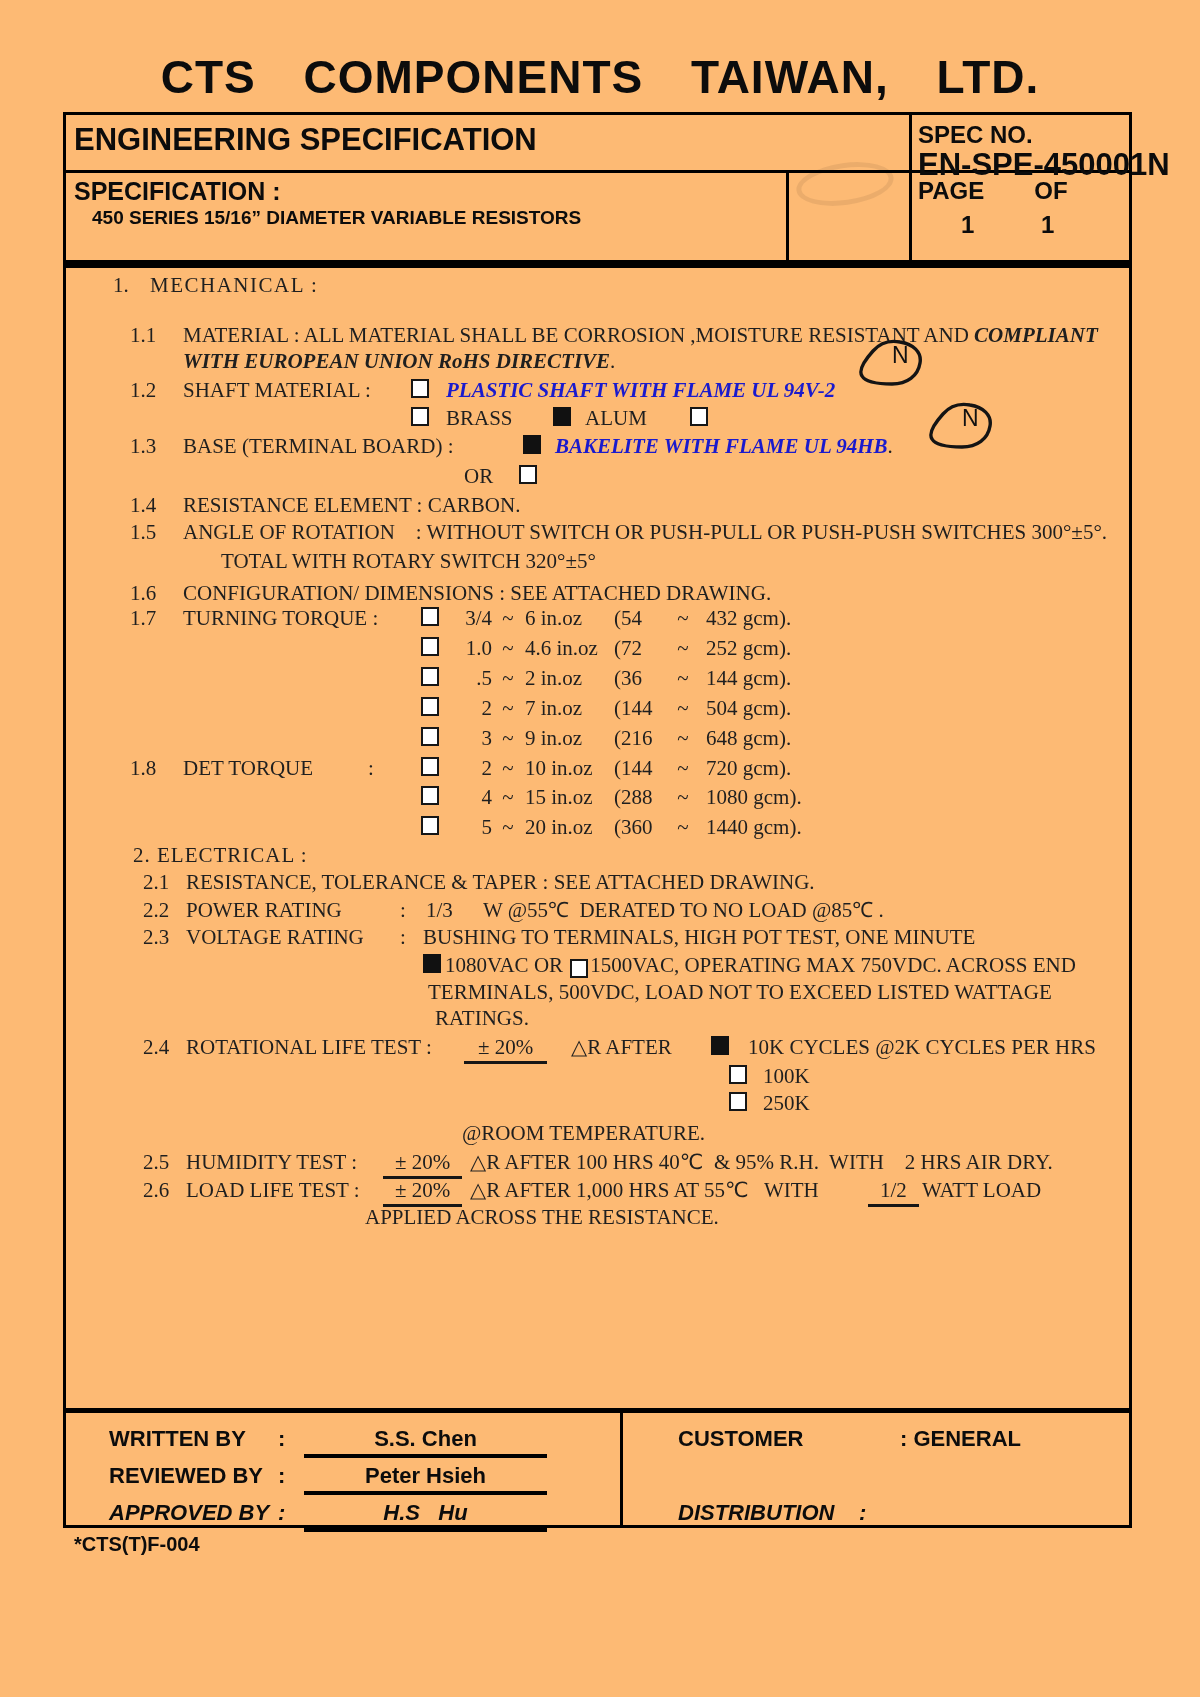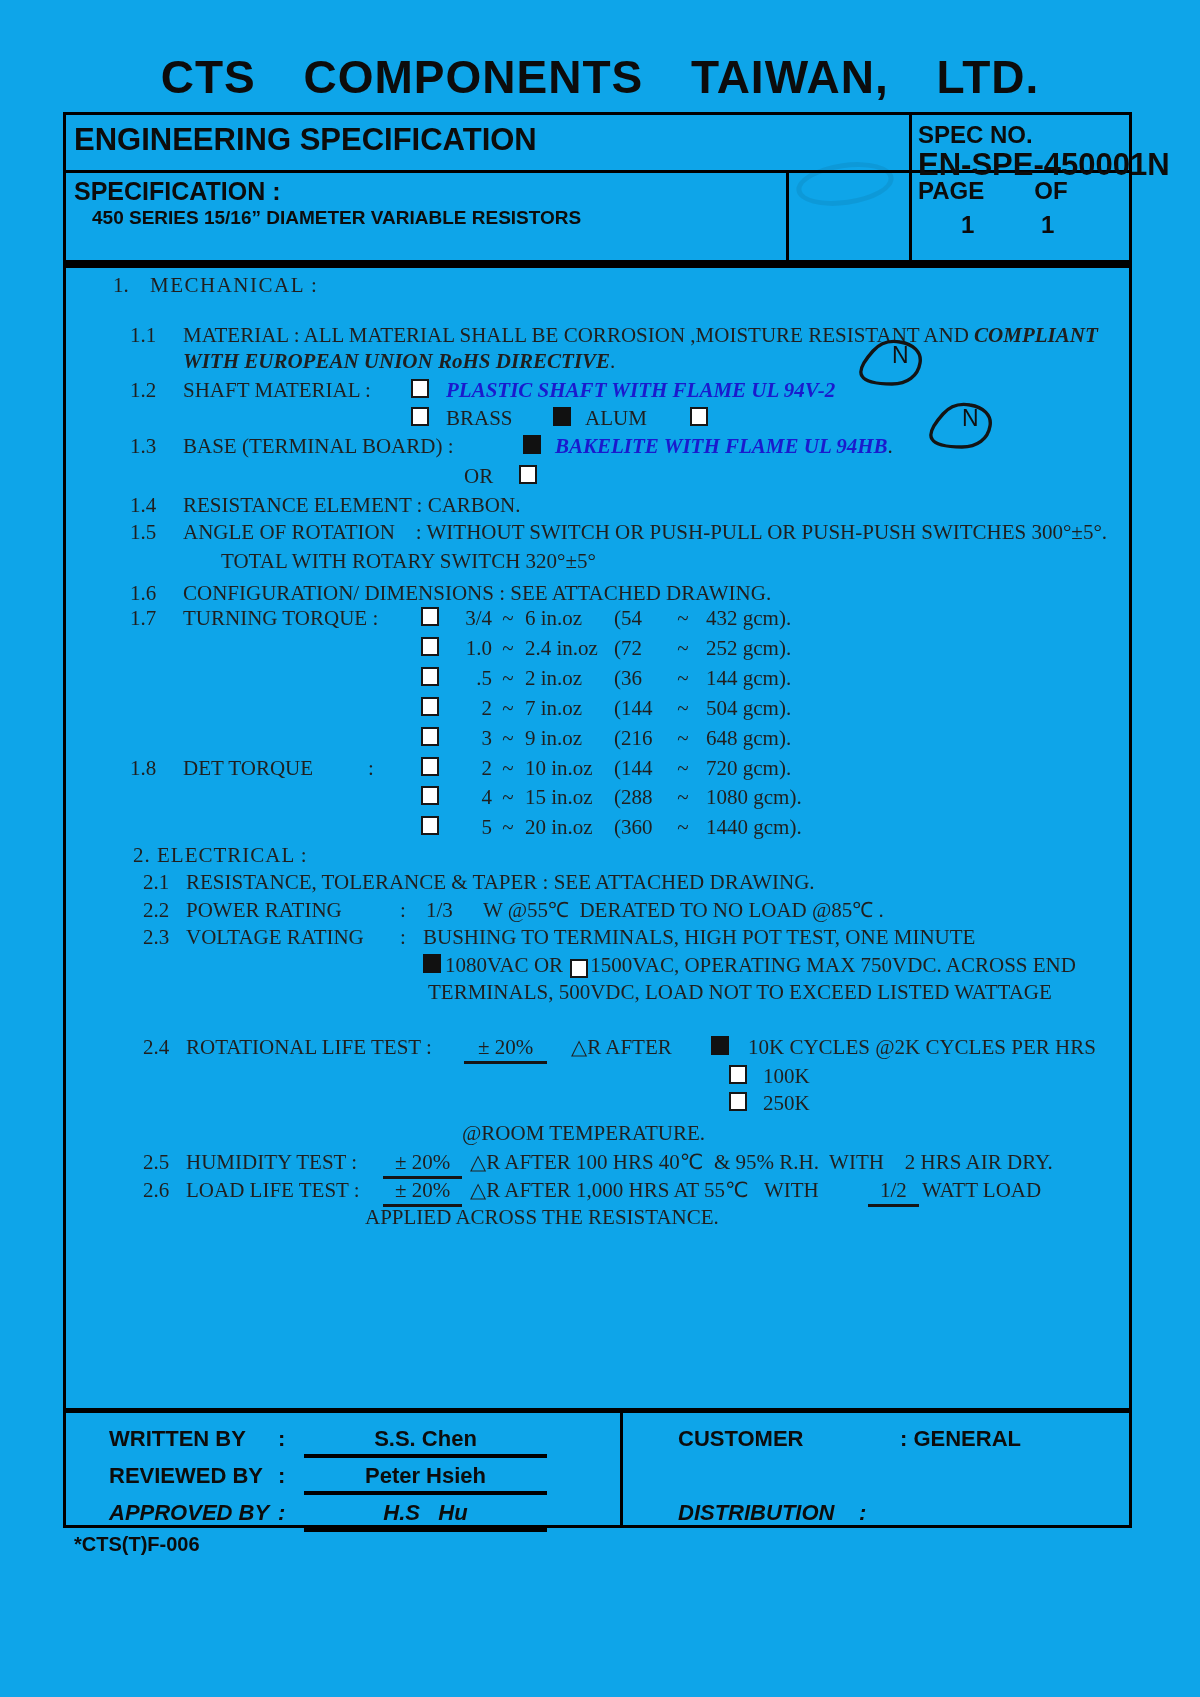--- a/index.html
+++ b/index.html
@@ -1,16 +1,16 @@
 <!DOCTYPE html>
 <html><head>
 <meta charset="utf-8">
 <style>
   html,body{margin:0;padding:0;background:#ffffff;}
-  .page{position:relative;width:1200px;height:1697px;background:#0ea5e9;overflow:hidden;
+  .page{position:relative;width:1200px;height:1697px;background:#fdba74;overflow:hidden;
         font-family:"Liberation Serif",serif;color:#1b1b1b;}
   .abs{position:absolute;white-space:pre;}
   .serif{font-family:"Liberation Serif",serif;font-size:21px;color:#1f1f1f;}
   .sansb{font-family:"Liberation Sans",sans-serif;font-weight:700;color:#0c0c0c;}
   .title{font-size:46px;letter-spacing:1px;word-spacing:34px;text-align:center;width:100%;}
   .box{position:absolute;box-sizing:border-box;}
   .hline{position:absolute;background:#000;height:3px;left:0;right:0;}
   .vline{position:absolute;background:#000;width:3px;}
   .bi{font-weight:700;font-style:italic;}
   .blue{color:#1a1acd;font-weight:700;font-style:italic;}
@@ -129,21 +129,21 @@
       <span class="tt1">~</span>
       <span class="tv2">6 in.oz</span>
       <span class="tp1">(54</span>
       <span class="tt2">~</span>
       <span class="tp2">432 gcm).</span>
     </div>
     <div class="line" style="top:366px;padding-left:31px;">
       <span class="cb tcb" style="top:3px;"></span>
       <span class="tv1">1.0</span>
       <span class="tt1">~</span>
-      <span class="tv2">2.4 in.oz</span>
+      <span class="tv2">4.6 in.oz</span>
       <span class="tp1">(72</span>
       <span class="tt2">~</span>
       <span class="tp2">252 gcm).</span>
     </div>
     <div class="line" style="top:396px;">
       <span class="cb tcb" style="top:3px;"></span>
       <span class="tv1">.5</span>
       <span class="tt1">~</span>
       <span class="tv2">2 in.oz</span>
       <span class="tp1">(36</span>
@@ -222,20 +222,23 @@
       <span style="left:120px;">VOLTAGE RATING</span>
       <span style="left:334px;">:</span>
       <span style="left:357px;">BUSHING TO TERMINALS, HIGH POT TEST, ONE MINUTE</span>
     </div>
     <div class="line" style="top:683px;">
       <span class="cb filled" style="left:357px;top:3px;"></span>
       <span style="left:379px;"><span>1080VAC OR </span><span class="cb" style="position:static;margin:0 2px -3px 2px;"></span><span>1500VAC, OPERATING MAX 750VDC. ACROSS END</span></span>
     </div>
     <div class="line" style="top:710px;">
       <span style="left:362px;">TERMINALS, 500VDC, LOAD NOT TO EXCEED LISTED WATTAGE</span>
+    </div>
+    <div class="line" style="top:736px;">
+      <span style="left:369px;">RATINGS.</span>
     </div>
 
     <div class="line" style="top:765px;">
       <span style="left:77px;">2.4</span>
       <span style="left:120px;">ROTATIONAL LIFE TEST :</span>
       <span class="ul2" style="left:398px;">± 20%</span>
       <span style="left:505px;">△R AFTER</span>
       <span class="cb filled" style="left:645px;top:3px;"></span>
       <span style="left:682px;">10K CYCLES @2K CYCLES PER HRS</span>
     </div>
@@ -303,15 +306,15 @@
     </div>
 
     <div class="line" style="top:86px;font-style:italic;">
       <span class="sansb fl" style="left:43px;">APPROVED BY</span>
       <span class="sansb fl" style="left:212px;">:</span>
       <span class="sansb sig" style="left:238px;">H.S   Hu</span>
       <span class="sansb fl" style="left:612px;">DISTRIBUTION    :</span>
     </div>
   </div>
 
-  <div class="abs sansb" style="left:74px;top:1533px;font-size:20px;">*CTS(T)F-006</div>
+  <div class="abs sansb" style="left:74px;top:1533px;font-size:20px;">*CTS(T)F-004</div>
 
 </div>
 
 </body></html>

